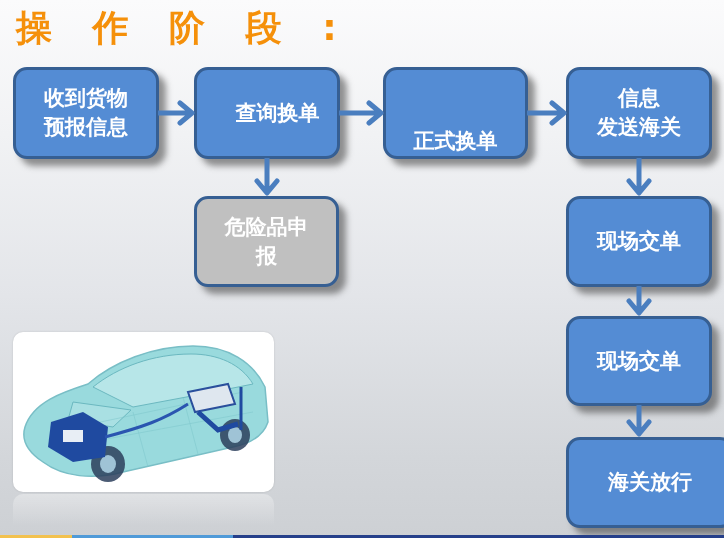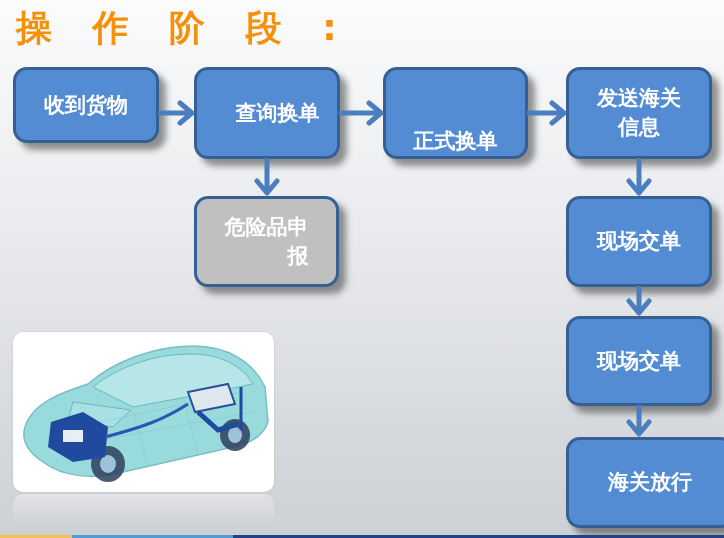--- a/index.html
+++ b/index.html
@@ -15,59 +15,60 @@
   }
   .box {
     position: absolute; box-sizing: border-box;
     border: 3px solid #365f93; border-radius: 14px;
     background: #548cd4;
     color: #ffffff; font-weight: bold; font-size: 21px; line-height: 29px;
     display: flex; align-items: center; justify-content: center; text-align: center;
     box-shadow: 7px 7px 6px rgba(60,60,60,0.55);
     padding: 0 10px;
   }
-  .box.grey { background: #c0c0c0; text-align: right; }
+  .box.grey { background: #c0c0c0; }
   .box span { display: block; }
   .arrow { position: absolute; }
   .car-panel {
     position: absolute; left: 13px; top: 332px; width: 261px; height: 160px;
     background: #ffffff; border-radius: 10px; overflow: hidden;
     box-shadow: 0 0 2px rgba(0,0,0,0.15);
   }
   .car-reflect {
     position: absolute; left: 13px; top: 494px; width: 261px; height: 32px;
     border-radius: 10px 10px 0 0;
     background: linear-gradient(180deg, rgba(255,255,255,0.35), rgba(255,255,255,0));
   }
   .bottom-strip { position: absolute; left: 0; top: 535px; height: 3px; }
 </style>
 </head>
 <body>
 
 <div class="title">操 作 阶 段 :</div>
 
-<div class="box" style="left:13px;top:67px;width:146px;height:76px;justify-content:center;">
+<div class="box" style="left:13px;top:67px;width:146px;height:92px;justify-content:center;">
   <div>
       <span>收到货物</span>
+      <span>预报信息</span>
     </div>
 </div>
 <div class="box" style="left:194px;top:67px;width:146px;height:92px;padding-left:31px;">
   <div>
       <span>查询换单</span>
     </div>
 </div>
 <div class="box" style="left:383px;top:67px;width:145px;height:92px;align-items:flex-end;">
   <div>
       <span>正式换单</span>
     </div>
 </div>
 <div class="box" style="left:566px;top:67px;width:146px;height:92px;">
   <div>
+      <span>信息</span>
       <span>发送海关</span>
-      <span>信息</span>
     </div>
 </div>
 
 <div class="box grey" style="left:194px;top:196px;width:145px;height:91px;">
   <div>
       <span>危险品申</span>
       <span>报</span>
     </div>
 </div>
 

